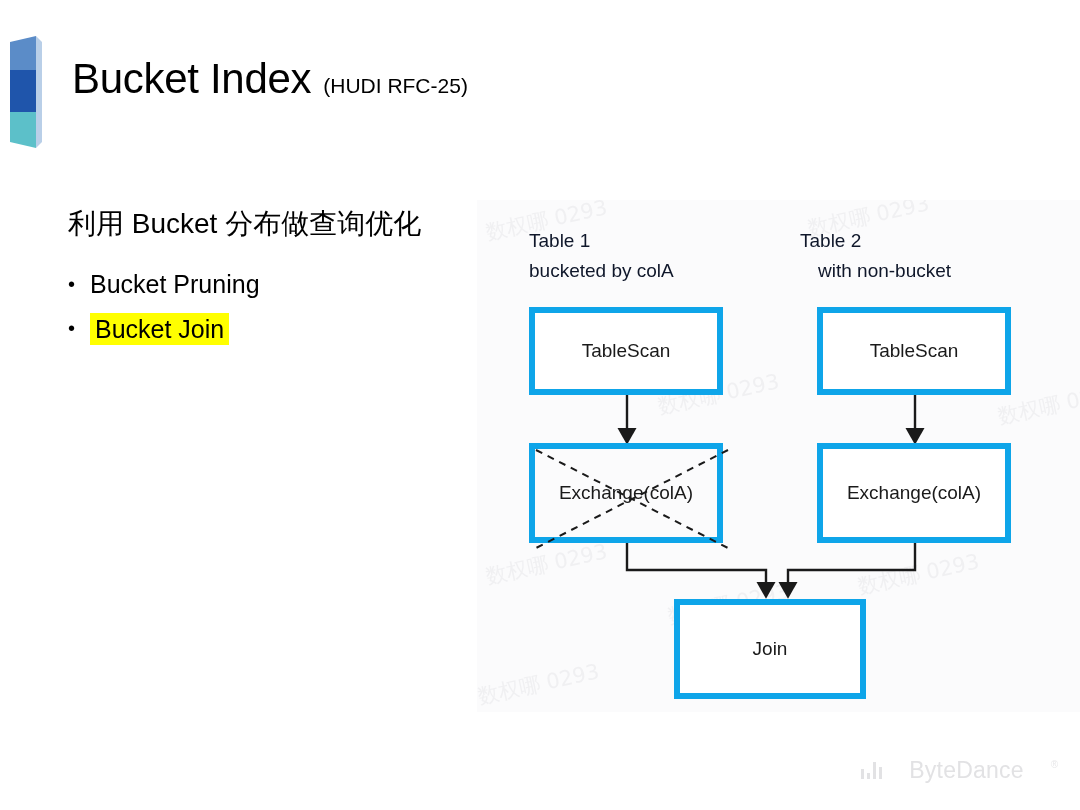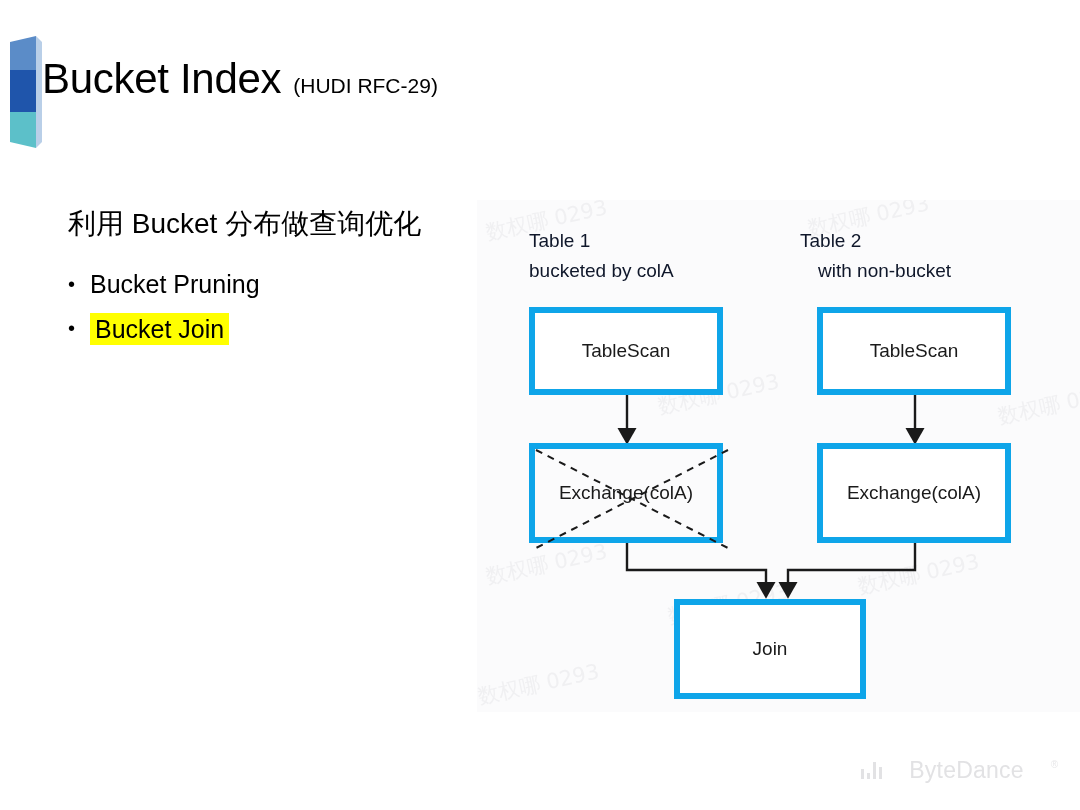--- a/index.html
+++ b/index.html
@@ -12,21 +12,21 @@
   .slide { position: relative; width: 1080px; height: 810px; background: #ffffff; }
 
   
   .logo-mark {
     position: absolute; left: 4px; top: 36px;
     width: 40px; height: 112px;
   }
   .logo-mark svg { display: block; }
 
   .title-row {
-    position: absolute; left: 42px; top: 58px;
+    position: absolute; left: 72px; top: 58px;
     display: flex; align-items: baseline; gap: 12px;
     white-space: nowrap;
   }
   .title-main {
     font-size: 42px; font-weight: 400; color: #000000;
     letter-spacing: -0.3px; line-height: 1;
   }
   .title-sub {
     font-size: 21px; font-weight: 400; color: #000000;
     line-height: 1;
@@ -104,21 +104,21 @@
     <svg width="40" height="112" viewBox="0 0 40 112">
       <polygon points="6,6 32,0 32,34 6,34" fill="#5b8cc8"></polygon>
       <polygon points="6,34 32,34 32,76 6,76" fill="#1f55ab"></polygon>
       <polygon points="6,76 32,76 32,112 6,106" fill="#5cc0c9"></polygon>
       <polygon points="32,0 38,6 38,106 32,112" fill="#b9cfe8"></polygon>
     </svg>
   </div>
 
   <div class="title-row">
     <span class="title-main">Bucket Index</span>
-    <span class="title-sub">(HUDI RFC-29)</span>
+    <span class="title-sub">(HUDI RFC-25)</span>
   </div>
 
   <div class="left-col">
     <div class="lead-line">利用 Bucket 分布做查询优化</div>
     <div class="bullets">
       <div class="bullet-row">
         <span class="bullet-dot">•</span>
         <span class="bullet-text">Bucket Pruning</span>
       </div>
       <div class="bullet-row">

